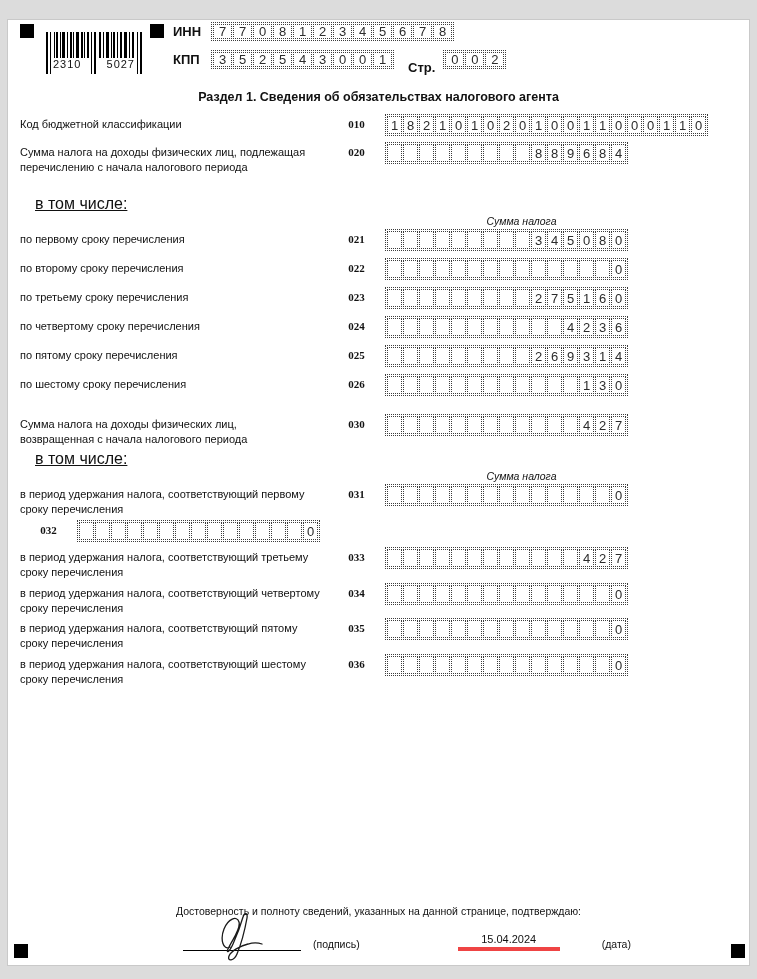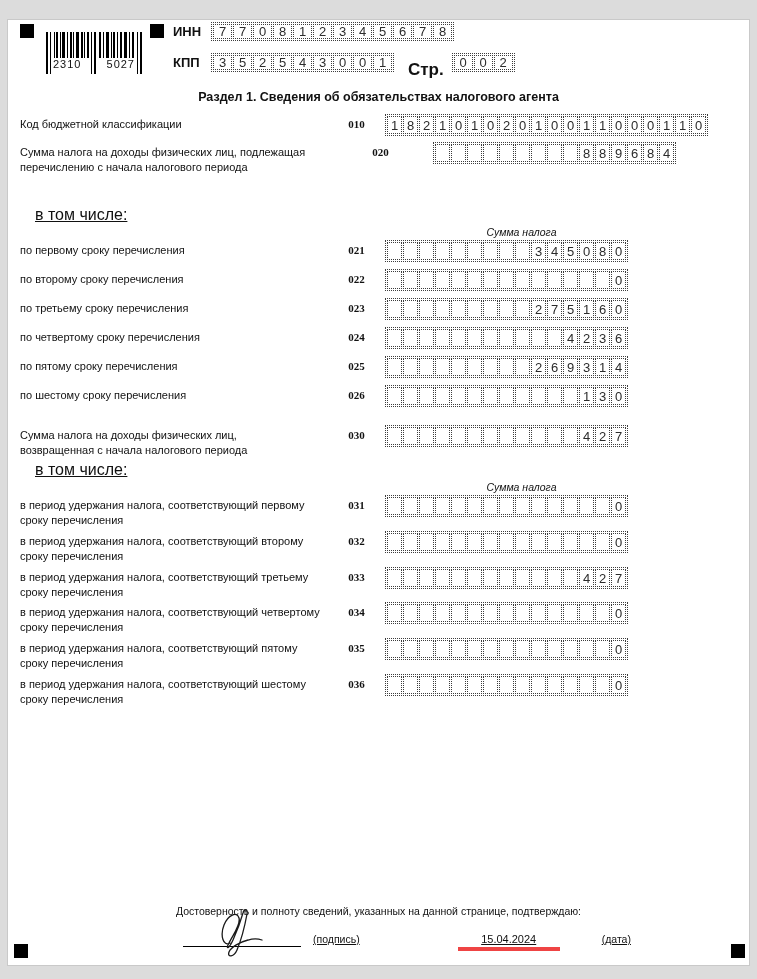--- a/index.html
+++ b/index.html
@@ -33,21 +33,21 @@
     position:absolute; left:0; top:26px; width:100px;
     display:flex; justify-content:space-between; padding:0 8px;
     font-size:11px; letter-spacing:1px; background:transparent;
   }
   .barcode-nums span { background:#fff; padding:0 1px; }
 
   
   .idblock { position:absolute; left:165px; top:2px; }
   .idrow { display:flex; align-items:center; margin-bottom:3px; }
   .idrow .idlabel { font-weight:700; font-size:13px; width:38px; }
-  .idrow .strlabel { font-weight:700; font-size:17px; margin:16px 8px 0 14px; }
+  .idrow .strlabel { font-weight:700; font-size:13px; margin:16px 8px 0 14px; }
 
   
   .field { display:inline-flex; border:1px dotted #3c3c3c; padding:1px; background:#fff; }
   .cell {
     width:15px; height:18px; border:1px dotted #3c3c3c; margin-left:1px;
     text-align:center; font-size:13px; line-height:17px; color:#2b2b2b;
     font-family:"Liberation Sans", sans-serif;
   }
   .cell:first-child { margin-left:0; }
   .field.hdr .cell { width:19px; height:15px; line-height:14px; }
@@ -55,33 +55,33 @@
   
   .main { position:absolute; left:0; top:70px; width:741px; }
   .section-title { text-align:center; font-weight:700; font-size:12.5px; margin-bottom:10px; }
 
   .frow { display:flex; align-items:flex-start; margin:0 0 5px 12px; }
   .flabel { width:308px; font-size:11px; line-height:1.35; padding-right:8px; padding-top:3px; }
   .fcode { width:57px; font-weight:700; font-size:11px; text-align:center; padding-top:4px;font-family:Liberation Serif, serif; }
   .ffield { flex:0 0 auto; }
 
   .row-010 { margin-bottom:6px; }
-  .row-020 { margin-bottom:31px;gap:24px; }
+  .row-020 { margin-bottom:20px; }
   .row-030 { margin-top:16px; margin-bottom:4px; }
   .row-030 .flabel { width:308px; padding-right:60px; }
   .row-031,.row-032,.row-033,.row-034,.row-035,.row-036 { margin-bottom:3px; }
 
   .subheader { margin:0 0 2px 27px; font-size:16px;text-decoration:underline; }
   .sumheader { margin:0 0 2px 377px; width:273px; text-align:center;
                font-style:italic; font-size:10.5px; }
 
   
   .footer { position:absolute; left:0; bottom:14px; width:741px; }
   .confirm { text-align:center; font-size:10.5px; margin-bottom:16px; }
-  .sigrow { display:flex; align-items:flex-start; margin-left:175px; font-size:10.5px;text-decoration:underline; }
+  .sigrow { display:flex; align-items:flex-end; margin-left:175px; font-size:10.5px; }
   .sigline {
     position:relative; width:118px; border-bottom:1px solid #000; height:14px;
   }
   .sig-svg { position:absolute; left:50%; bottom:-13px; transform:translateX(-50%); }
   .siglabel { margin:0 0 1px 12px; }
   .dateline {
     width:102px; border-bottom:4px solid #ef4444; text-align:center;
     font-size:11px; margin-left:98px; padding-bottom:2px;
   }
   .datelabel { margin:0 0 1px 42px; }
@@ -390,21 +390,20 @@
               <span class="cell"></span>
               <span class="cell"></span>
               <span class="cell"></span>
               <span class="cell"></span>
               <span class="cell"></span>
               <span class="cell"></span>
               <span class="cell">0</span>
             </span></div>
         </div>
         <div class="frow row-032">
-          <div class="flabel">в период удержания налога, соответствующий второму сроку перечисления</div>
           <div class="fcode">032</div>
           <div class="ffield"><span class="field">
               <span class="cell"></span>
               <span class="cell"></span>
               <span class="cell"></span>
               <span class="cell"></span>
               <span class="cell"></span>
               <span class="cell"></span>
               <span class="cell"></span>
               <span class="cell"></span>

